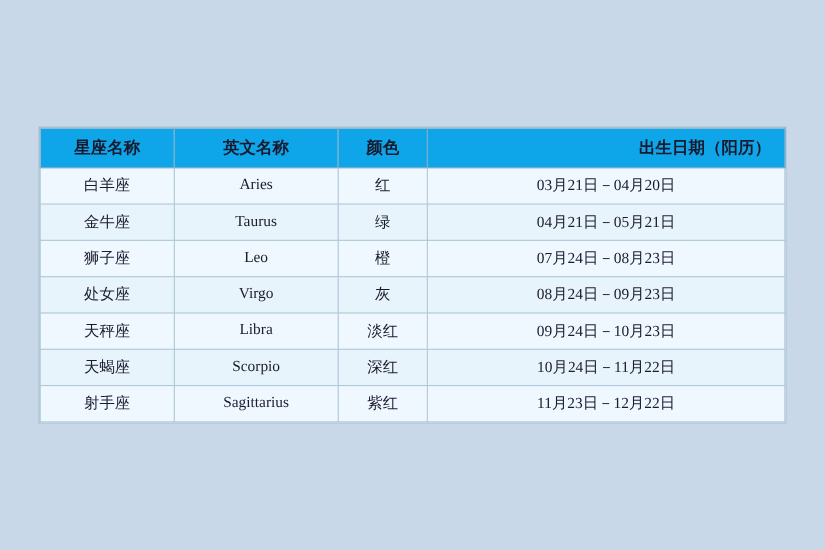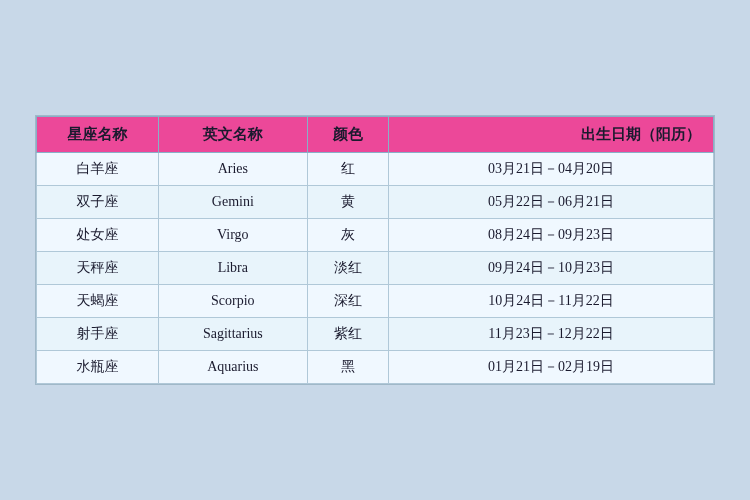--- a/index.html
+++ b/index.html
@@ -15,21 +15,21 @@
     .table-container {
       background-color: #dce8f0;
       border: 1px solid #a0b8c8;
       width: 680px;
     }
     table {
       width: 100%;
       border-collapse: collapse;
     }
     thead tr {
-      background-color: #ec4899;
+      background-color: #0ea5e9;
     }
     thead th {
       border: 1px solid #88b0c8;
       padding: 8px 12px;
       text-align: center;
       font-size: 15px;
       font-weight: bold;
       color: #1a1a2e;
     }
     tbody tr {
@@ -64,24 +64,30 @@
       </tr>
     </thead>
     <tbody id="table-body">
     <tr>
           <td>白羊座</td>
           <td>Aries</td>
           <td>红</td>
           <td>03月21日－04月20日</td>
         </tr>
         <tr>
-          <td>双子座</td>
-          <td>Gemini</td>
-          <td>黄</td>
-          <td>05月22日－06月21日</td>
+          <td>金牛座</td>
+          <td>Taurus</td>
+          <td>绿</td>
+          <td>04月21日－05月21日</td>
+        </tr>
+        <tr>
+          <td>狮子座</td>
+          <td>Leo</td>
+          <td>橙</td>
+          <td>07月24日－08月23日</td>
         </tr>
         <tr>
           <td>处女座</td>
           <td>Virgo</td>
           <td>灰</td>
           <td>08月24日－09月23日</td>
         </tr>
         <tr>
           <td>天秤座</td>
           <td>Libra</td>
@@ -93,21 +99,15 @@
           <td>Scorpio</td>
           <td>深红</td>
           <td>10月24日－11月22日</td>
         </tr>
         <tr>
           <td>射手座</td>
           <td>Sagittarius</td>
           <td>紫红</td>
           <td>11月23日－12月22日</td>
         </tr>
-        <tr>
-          <td>水瓶座</td>
-          <td>Aquarius</td>
-          <td>黑</td>
-          <td>01月21日－02月19日</td>
-        </tr>
       </tbody>
   </table>
 </div>
 
 </body></html>

